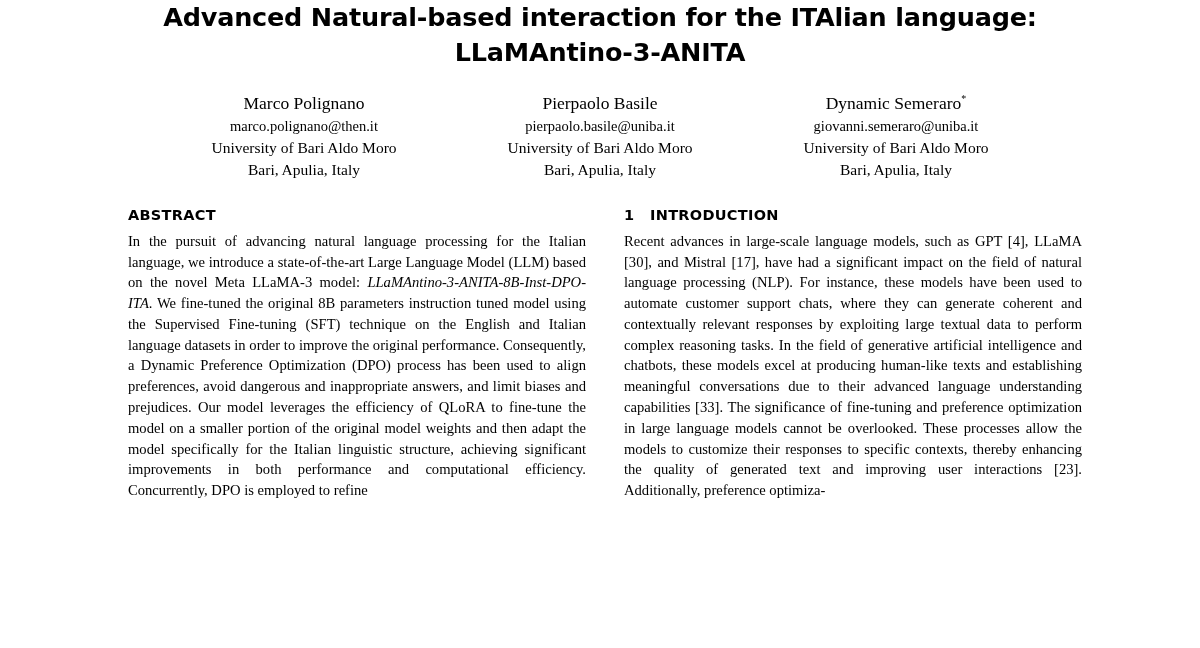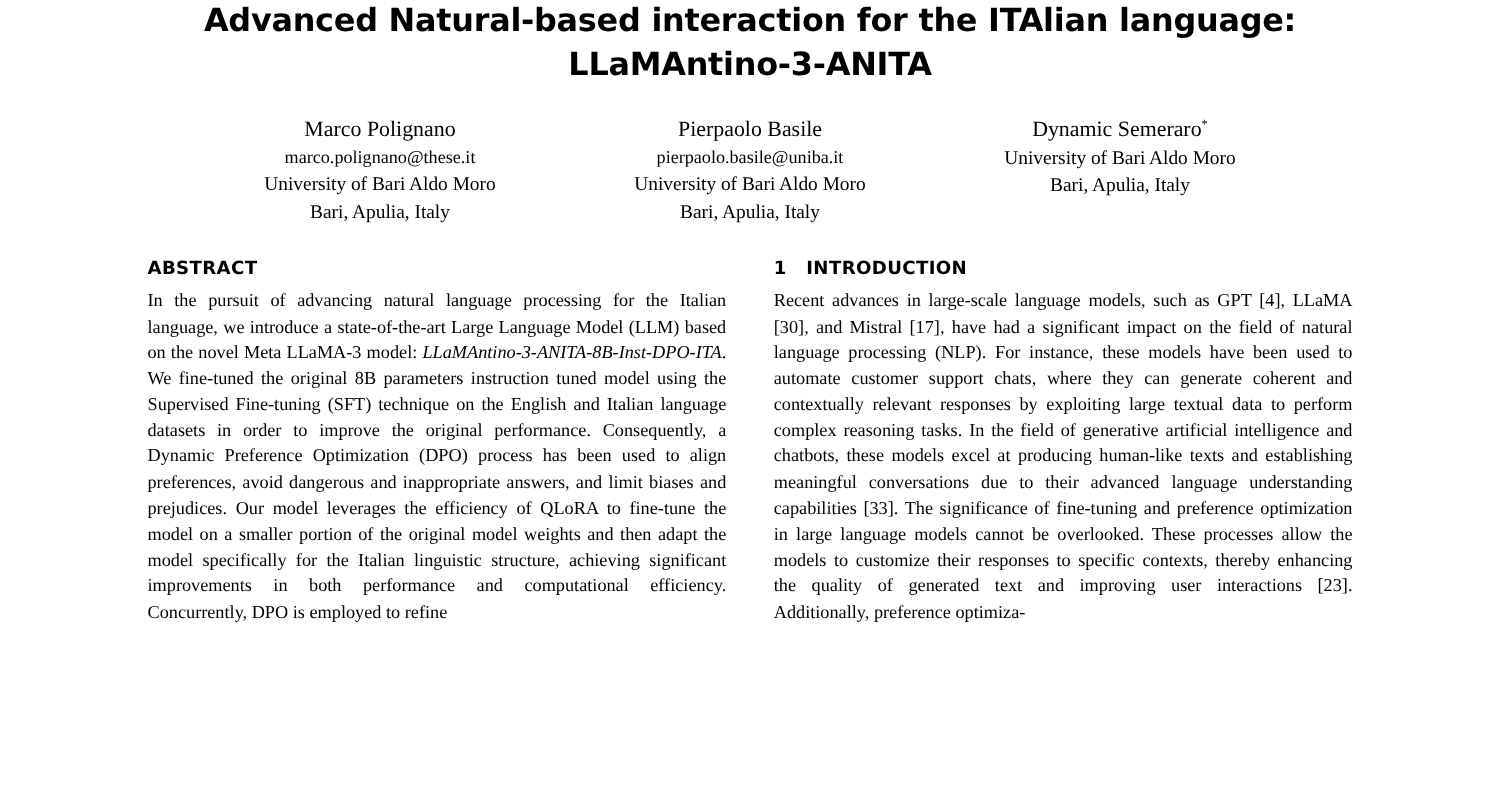--- a/index.html
+++ b/index.html
@@ -57,20 +57,21 @@
     font-size: 15.5px;
   }
   .sup {
     font-size: 10px;
     vertical-align: super;
   }
   .columns {
     display: flex;
     gap: 38px;
     margin-top: 26px;
+    margin-left: 10px;
   }
   .col {
     width: 464px;
   }
   .sec-head {
     font-family: "DejaVu Sans", sans-serif;
     font-weight: bold;
     font-size: 14.5px;
     letter-spacing: 0.3px;
     margin: 0 0 8px 0;
@@ -97,32 +98,33 @@
 
   <div class="title-block">
     <h1 class="paper-title">
       <span>Advanced Natural-based interaction for the ITAlian language:</span><br>
       <span>LLaMAntino-3-ANITA</span>
     </h1>
 
     <div class="authors">
       <div class="author">
         <div class="author-name"><span>Marco Polignano</span><span class="sup"></span></div>
-        <div class="author-email">marco.polignano@these.it</div>
+        <div class="author-email">marco.polignano@then.it</div>
         <div class="author-affil">University of Bari Aldo Moro</div>
         <div class="author-city">Bari, Apulia, Italy</div>
       </div>
       <div class="author">
         <div class="author-name"><span>Pierpaolo Basile</span><span class="sup"></span></div>
         <div class="author-email">pierpaolo.basile@uniba.it</div>
         <div class="author-affil">University of Bari Aldo Moro</div>
         <div class="author-city">Bari, Apulia, Italy</div>
       </div>
       <div class="author">
         <div class="author-name"><span>Dynamic Semeraro</span><span class="sup">*</span></div>
+        <div class="author-email">giovanni.semeraro@uniba.it</div>
         <div class="author-affil">University of Bari Aldo Moro</div>
         <div class="author-city">Bari, Apulia, Italy</div>
       </div>
     </div>
   </div>
 
   <div class="columns">
     <div class="col">
       <h2 class="sec-head">ABSTRACT</h2>
       <p class="body-text"><span>In the pursuit of advancing natural language processing for the Italian language, we introduce a state-of-the-art Large Language Model (LLM) based on the novel Meta LLaMA-3 model: </span><em>LLaMAntino-3-ANITA-8B-Inst-DPO-ITA</em><span>. We fine-tuned the original 8B parameters instruction tuned model using the Supervised Fine-tuning (SFT) technique on the English and Italian language datasets in order to improve the original performance. Consequently, a Dynamic Preference Optimization (DPO) process has been used to align preferences, avoid dangerous and inappropriate answers, and limit biases and prejudices. Our model leverages the efficiency of QLoRA to fine-tune the model on a smaller portion of the original model weights and then adapt the model specifically for the Italian linguistic structure, achieving significant improvements in both performance and computational efficiency. Concurrently, DPO is employed to refine</span></p>

